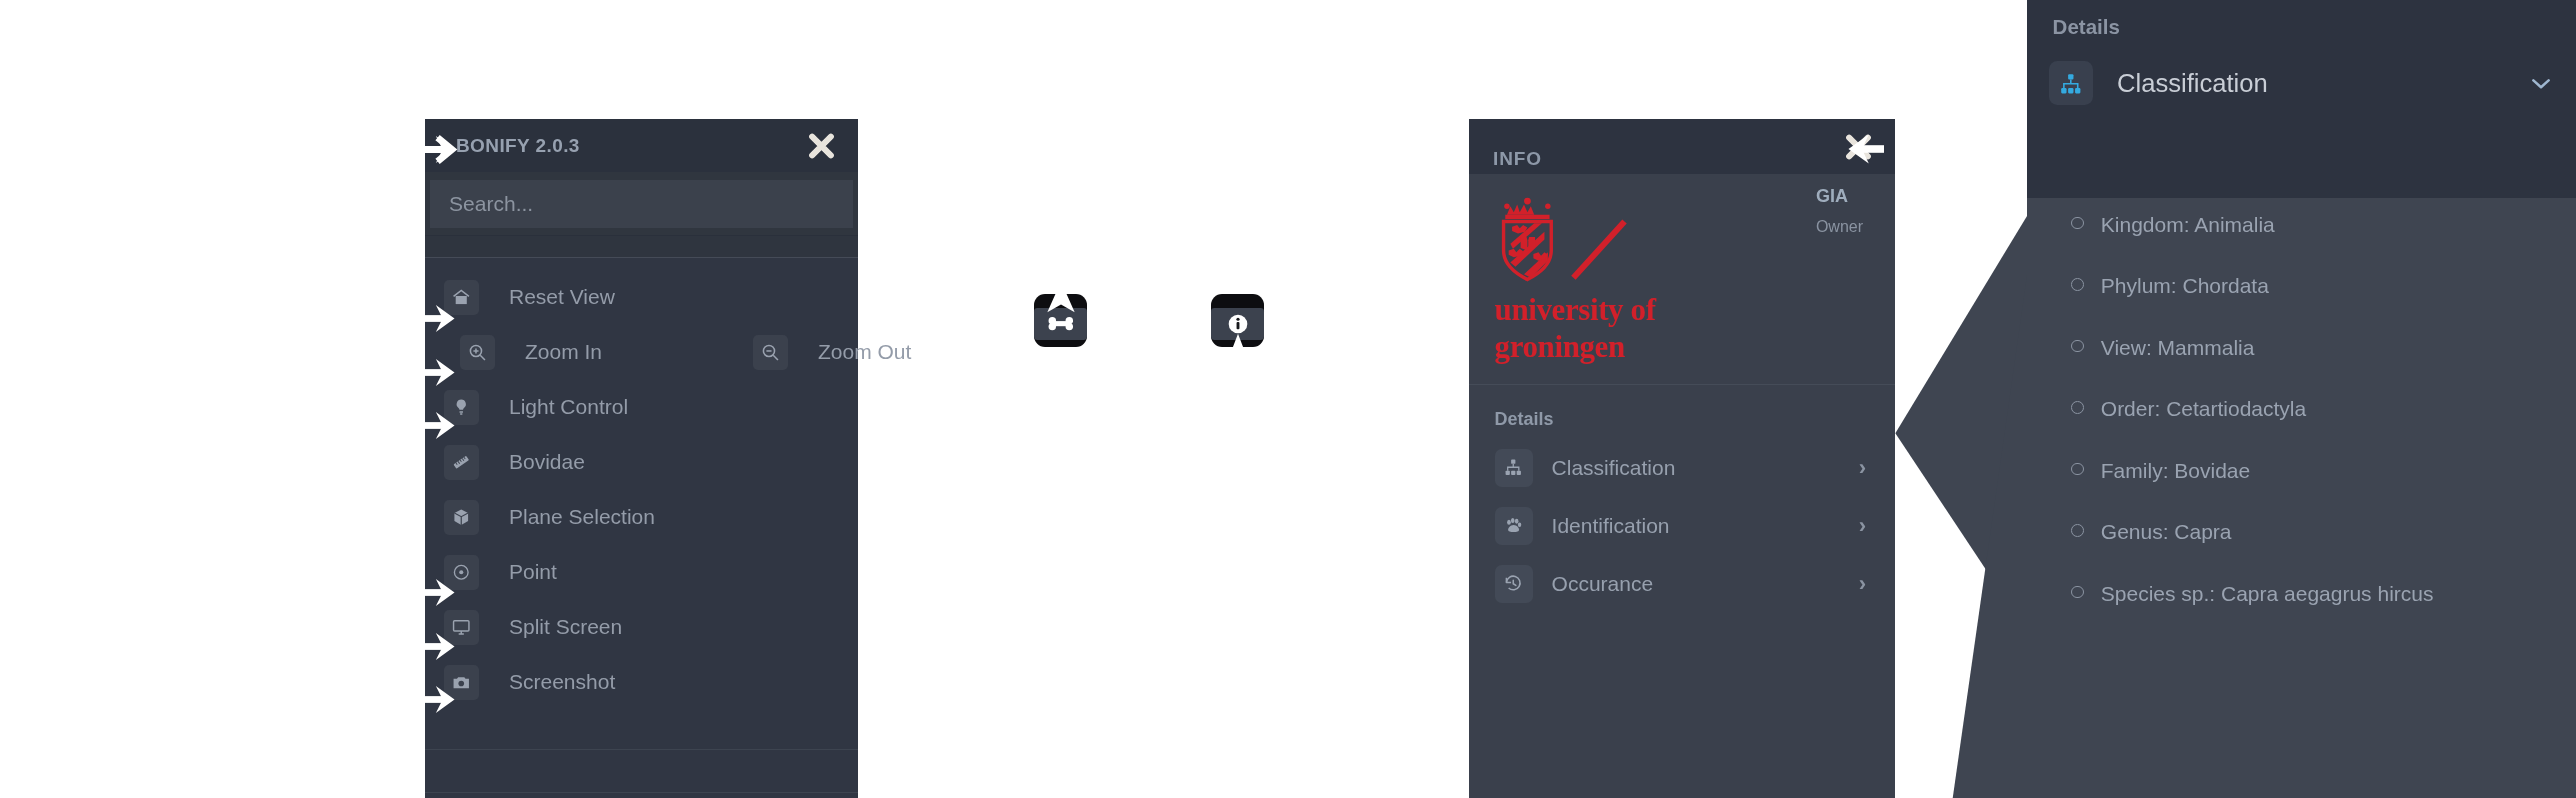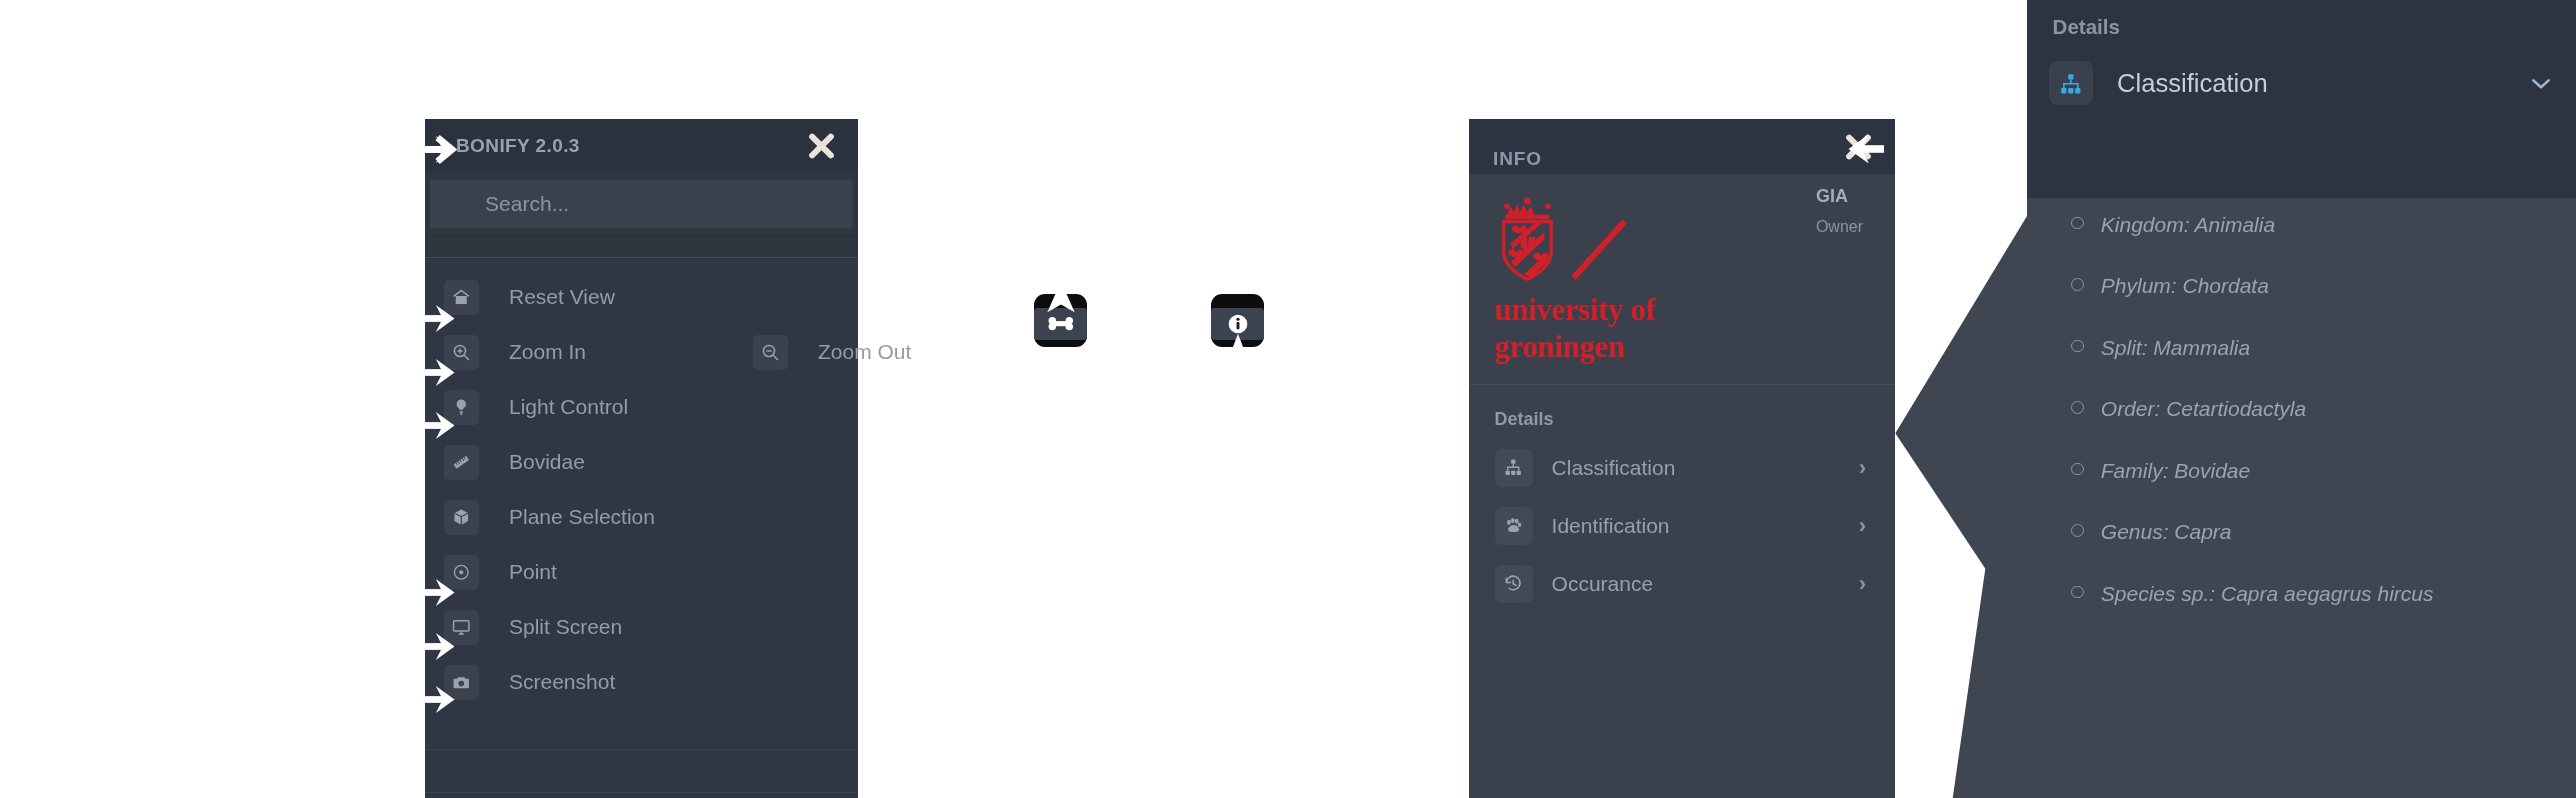--- a/index.html
+++ b/index.html
@@ -53,21 +53,21 @@
   .search-box{
     margin:0 5.1px;
     flex:1;
     height:48px;
     background:#3b414c;
     display:flex;align-items:center;
     padding-left:19px;
     box-sizing:border-box;
   }
   .search-box .ph{
-    color:#8c94a0;font-size:21px;margin-left:36px;
+    color:#8c94a0;font-size:21px;
   }
   .search-strip{
     height:20.5px;background:#2f353f;border-bottom:0.9px solid #454b57;
   }
 
   .tool-list{padding-top:12px;}
   .tool-row{
     position:relative;
     height:55px;
     display:flex;align-items:center;
@@ -156,21 +156,21 @@
     display:flex;align-items:center;padding-left:22px;margin-top:22px;position:relative;
     cursor:pointer;
   }
   .cp-class-icon{
     width:44px;height:44px;border-radius:8.5px;background:#39404e;
     display:flex;align-items:center;justify-content:center;flex:0 0 auto;
   }
   .cp-class-label{margin-left:24px;color:#c9ced6;font-size:25.6px;}
   .cp-chev-down{position:absolute;right:24px;color:#9fb7d0;font-size:22px;}
 
-  .taxo-list{padding-top:13.6px;font-style:italic;}
+  .taxo-list{padding-top:13.6px;}
   .taxo-item{
     display:flex;align-items:flex-start;
     color:#9aa3b1;font-size:21px;
     padding:0 34px 0 44px;
     min-height:41px;
     margin-bottom:20.5px;
     line-height:1.22;
   }
   .taxo-bullet{
     flex:0 0 auto;margin-right:17px;margin-top:5.1px;
@@ -242,21 +242,21 @@
         <span class="tool-icon">
           <svg width="20.5" height="20.5" viewBox="0 0 24 24" fill="none" stroke="#9aa2af" stroke-width="1.8">
             <path d="M3 11 L12 4 L21 11"></path>
               <path d="M5.5 10.5 V20 H18.5 V10.5" fill="#9aa2af" stroke="none"></path>
           </svg>
         </span>
         <span class="tool-label">Reset View</span>
       </div>
 
       <div class="inline-holder">
-        <div class="tool-row" style="position:absolute;left:0;top:0;">
+        <div class="tool-row" style="position:absolute;left:16px;top:0;">
           <span class="tool-icon">
             <svg width="20.5" height="20.5" viewBox="0 0 24 24" fill="none" stroke="#9aa2af" stroke-width="1.8">
               <circle cx="10.5" cy="10.5" r="6.5"></circle>
                 <path d="M15.5 15.5 L21 21"></path>
                 <path d="M10.5 7.5 v6 M7.5 10.5 h6"></path>
             </svg>
           </span>
           <span class="tool-label">Zoom In</span>
         </div>
         <div class="tool-row inline">
@@ -461,21 +461,21 @@
       <div class="taxo-item">
         <span class="taxo-bullet"></span>
         <span class="taxo-text">Kingdom: Animalia</span>
       </div>
       <div class="taxo-item">
         <span class="taxo-bullet"></span>
         <span class="taxo-text">Phylum: Chordata</span>
       </div>
       <div class="taxo-item">
         <span class="taxo-bullet"></span>
-        <span class="taxo-text">Split: Mammalia</span>
+        <span class="taxo-text">View: Mammalia</span>
       </div>
       <div class="taxo-item">
         <span class="taxo-bullet"></span>
         <span class="taxo-text">Order: Cetartiodactyla</span>
       </div>
       <div class="taxo-item">
         <span class="taxo-bullet"></span>
         <span class="taxo-text">Family: Bovidae</span>
       </div>
       <div class="taxo-item">

